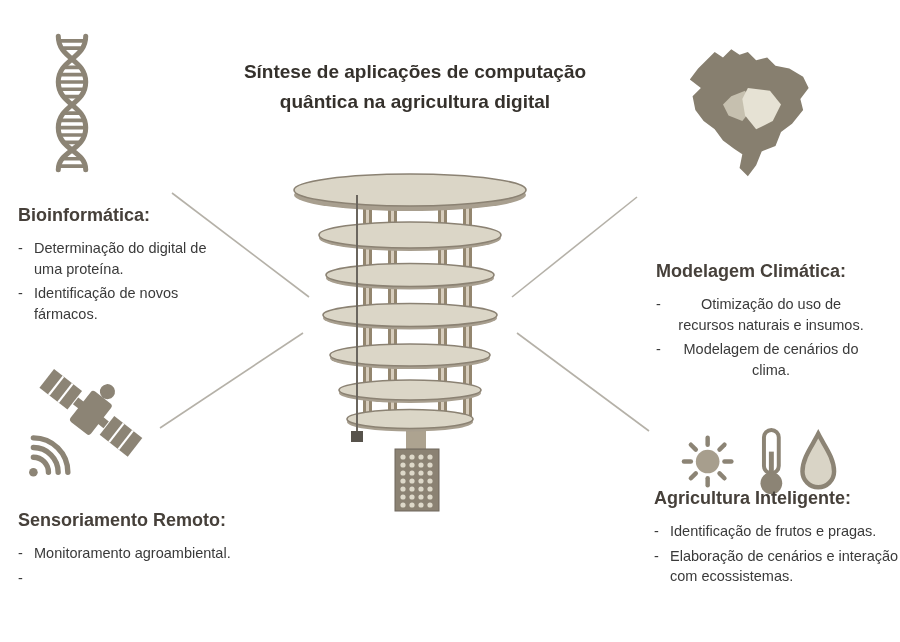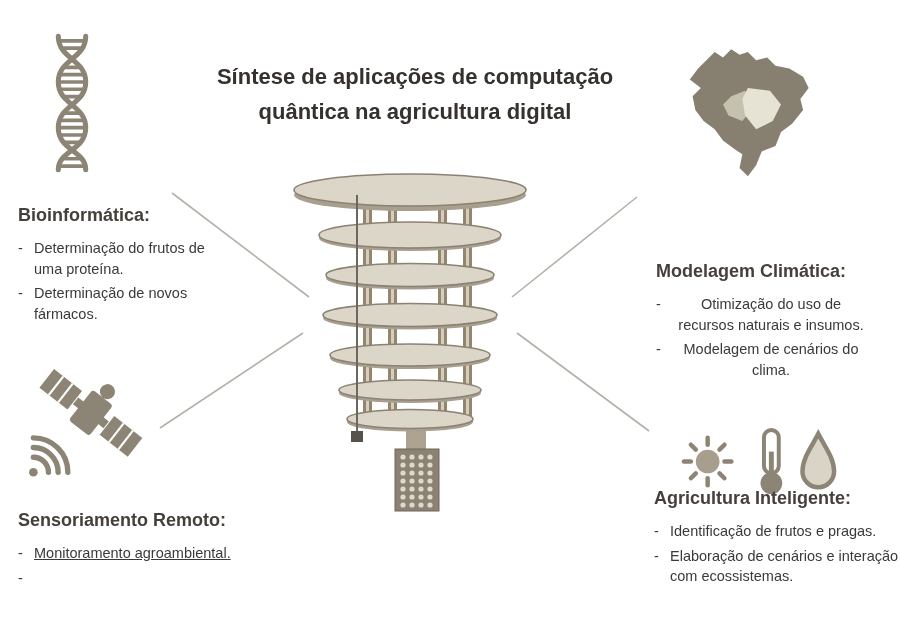--- a/index.html
+++ b/index.html
@@ -4,21 +4,21 @@
 <style>
   html,body{margin:0;padding:0;background:#ffffff;}
   .canvas{
     position:relative;width:900px;height:642px;background:#ffffff;
     font-family:"Liberation Sans", sans-serif;color:#3a3733;overflow:hidden;
   }
   .abs{position:absolute;}
   
   .title{
     left:195px;top:44px;width:440px;text-align:center;
-    font-size:22px;font-weight:700;line-height:1.62;color:#35312c;z-index:3;
+    font-size:19px;font-weight:700;line-height:1.62;color:#35312c;z-index:3;
   }
   
   .connectors{left:0;top:0;z-index:1;}
   
   .icon-dna{left:40px;top:32px;z-index:2;}
   .icon-brazil{left:676px;top:40px;z-index:2;}
   .icon-satellite{left:14px;top:356px;z-index:2;}
   .icon-smart{left:676px;top:422px;z-index:2;}
   .quantum{left:280px;top:163px;z-index:2;}
   
@@ -28,21 +28,21 @@
   .block li{
     display:grid;grid-template-columns:16px 1fr;
     font-size:14.5px;line-height:1.42;color:#3a3a3a;margin-bottom:4px;
   }
   .block li .dash{color:#3a3a3a;}
   .block-tl{left:18px;top:205px;width:200px;}
   .block-tl li span.txt{max-width:176px;}
   .block-tr{left:656px;top:217px;width:215px;margin-top:44px;}
   .block-tr li span.txt{max-width:198px;text-align:center;}
   .block-bl{left:18px;top:510px;width:240px;}
-  .block-bl li span.txt{max-width:212px;text-decoration:underline;}
+  .block-bl li span.txt{max-width:212px;}
   .block-br{left:654px;top:488px;width:245px;}
   .block-br li span.txt{max-width:234px;}
   .txt{display:inline-block;}
 </style>
 </head>
 <body>
 
 <div class="canvas">
 
   <svg class="abs connectors" width="900" height="642" viewBox="0 0 900 642">
@@ -223,25 +223,25 @@
         <rect x="71" y="268" width="12" height="11" fill="#57534c"></rect>
       </g>
     </svg>
   </div>
 
   <section class="abs block block-tl">
     <h2>Bioinformática:</h2>
     <ul>
       <li>
         <span class="dash">-</span>
-        <span class="txt">Determinação do frutos de uma proteína.</span>
-      </li>
-      <li>
-        <span class="dash">-</span>
-        <span class="txt">Determinação de novos fármacos.</span>
+        <span class="txt">Determinação do digital de uma proteína.</span>
+      </li>
+      <li>
+        <span class="dash">-</span>
+        <span class="txt">Identificação de novos fármacos.</span>
       </li>
     </ul>
   </section>
 
   <section class="abs block block-tr">
     <h2>Modelagem Climática:</h2>
     <ul>
       <li>
         <span class="dash">-</span>
         <span class="txt">Otimização do uso de recursos naturais e insumos.</span>

